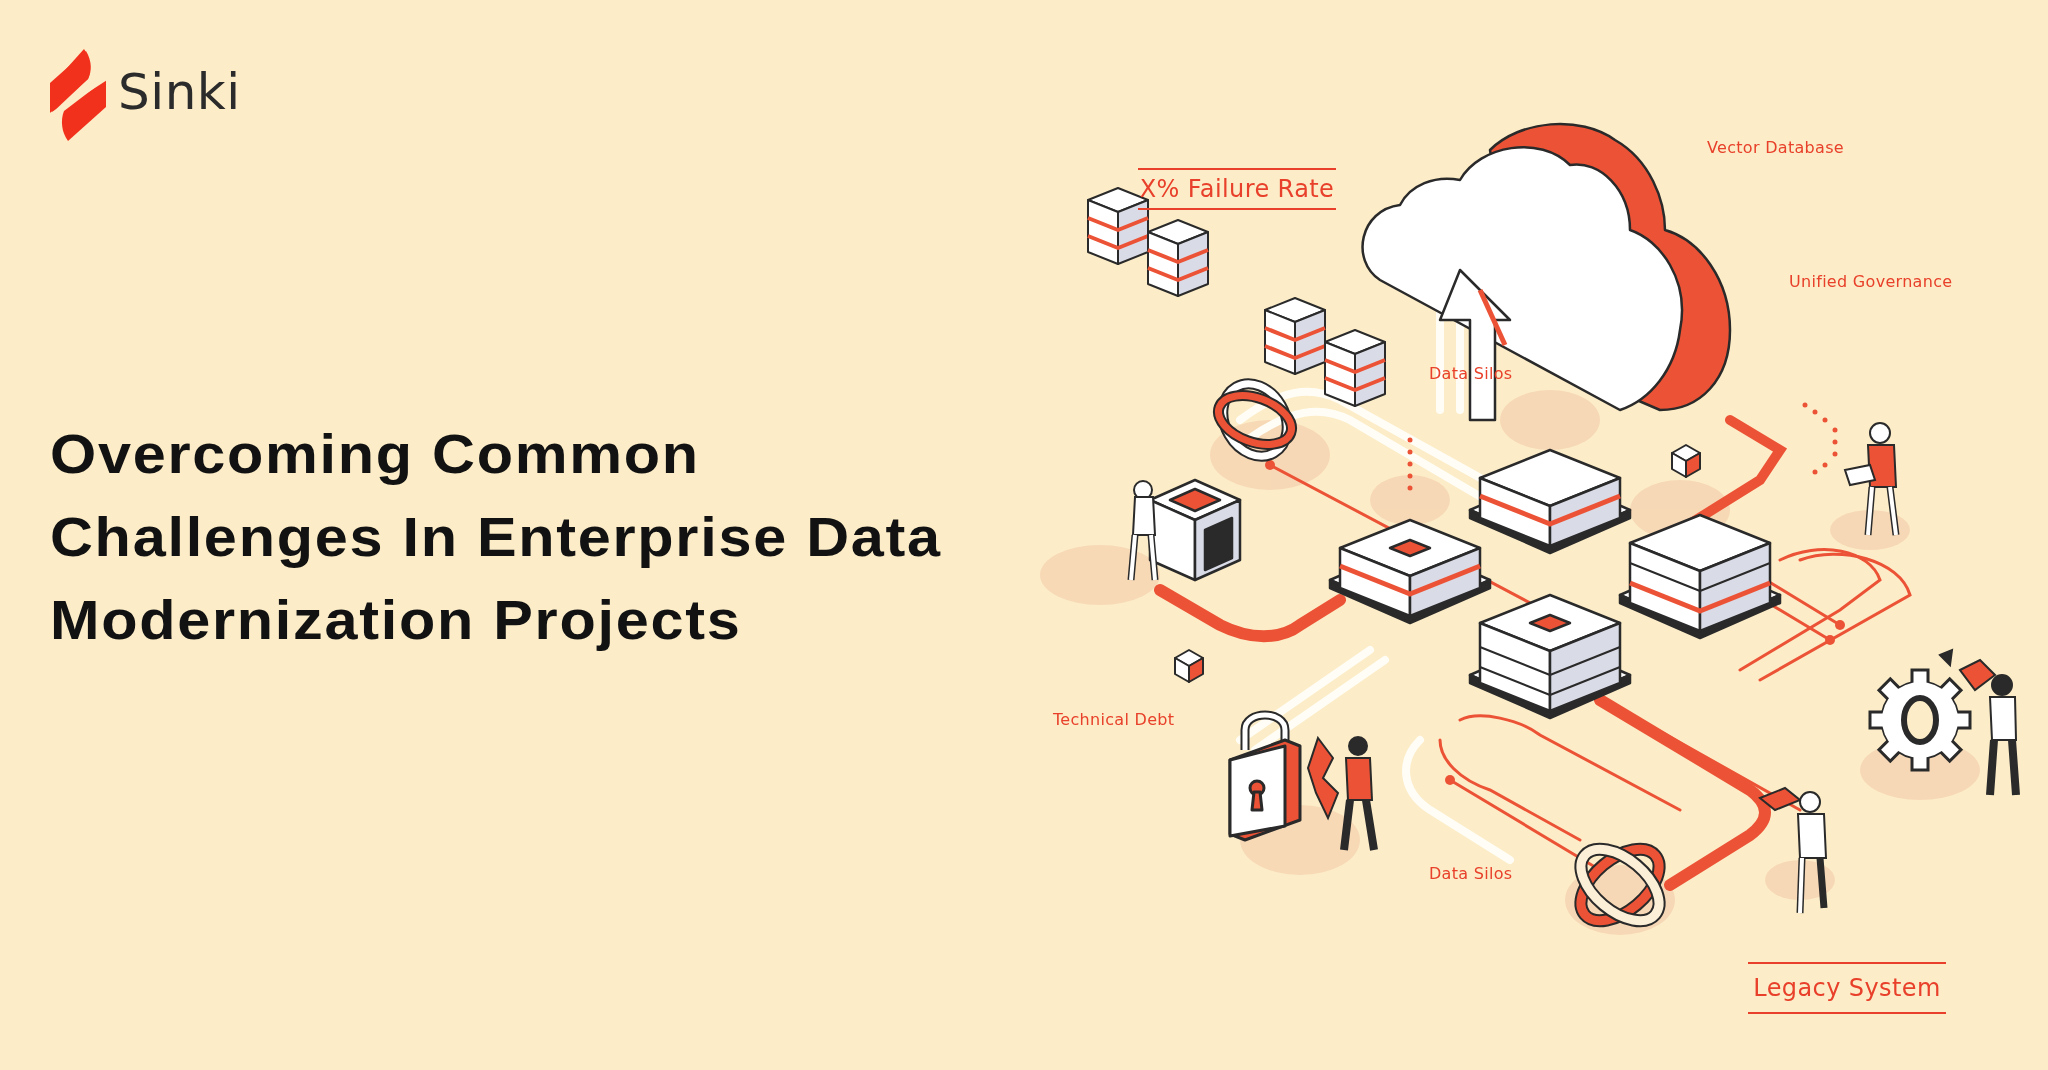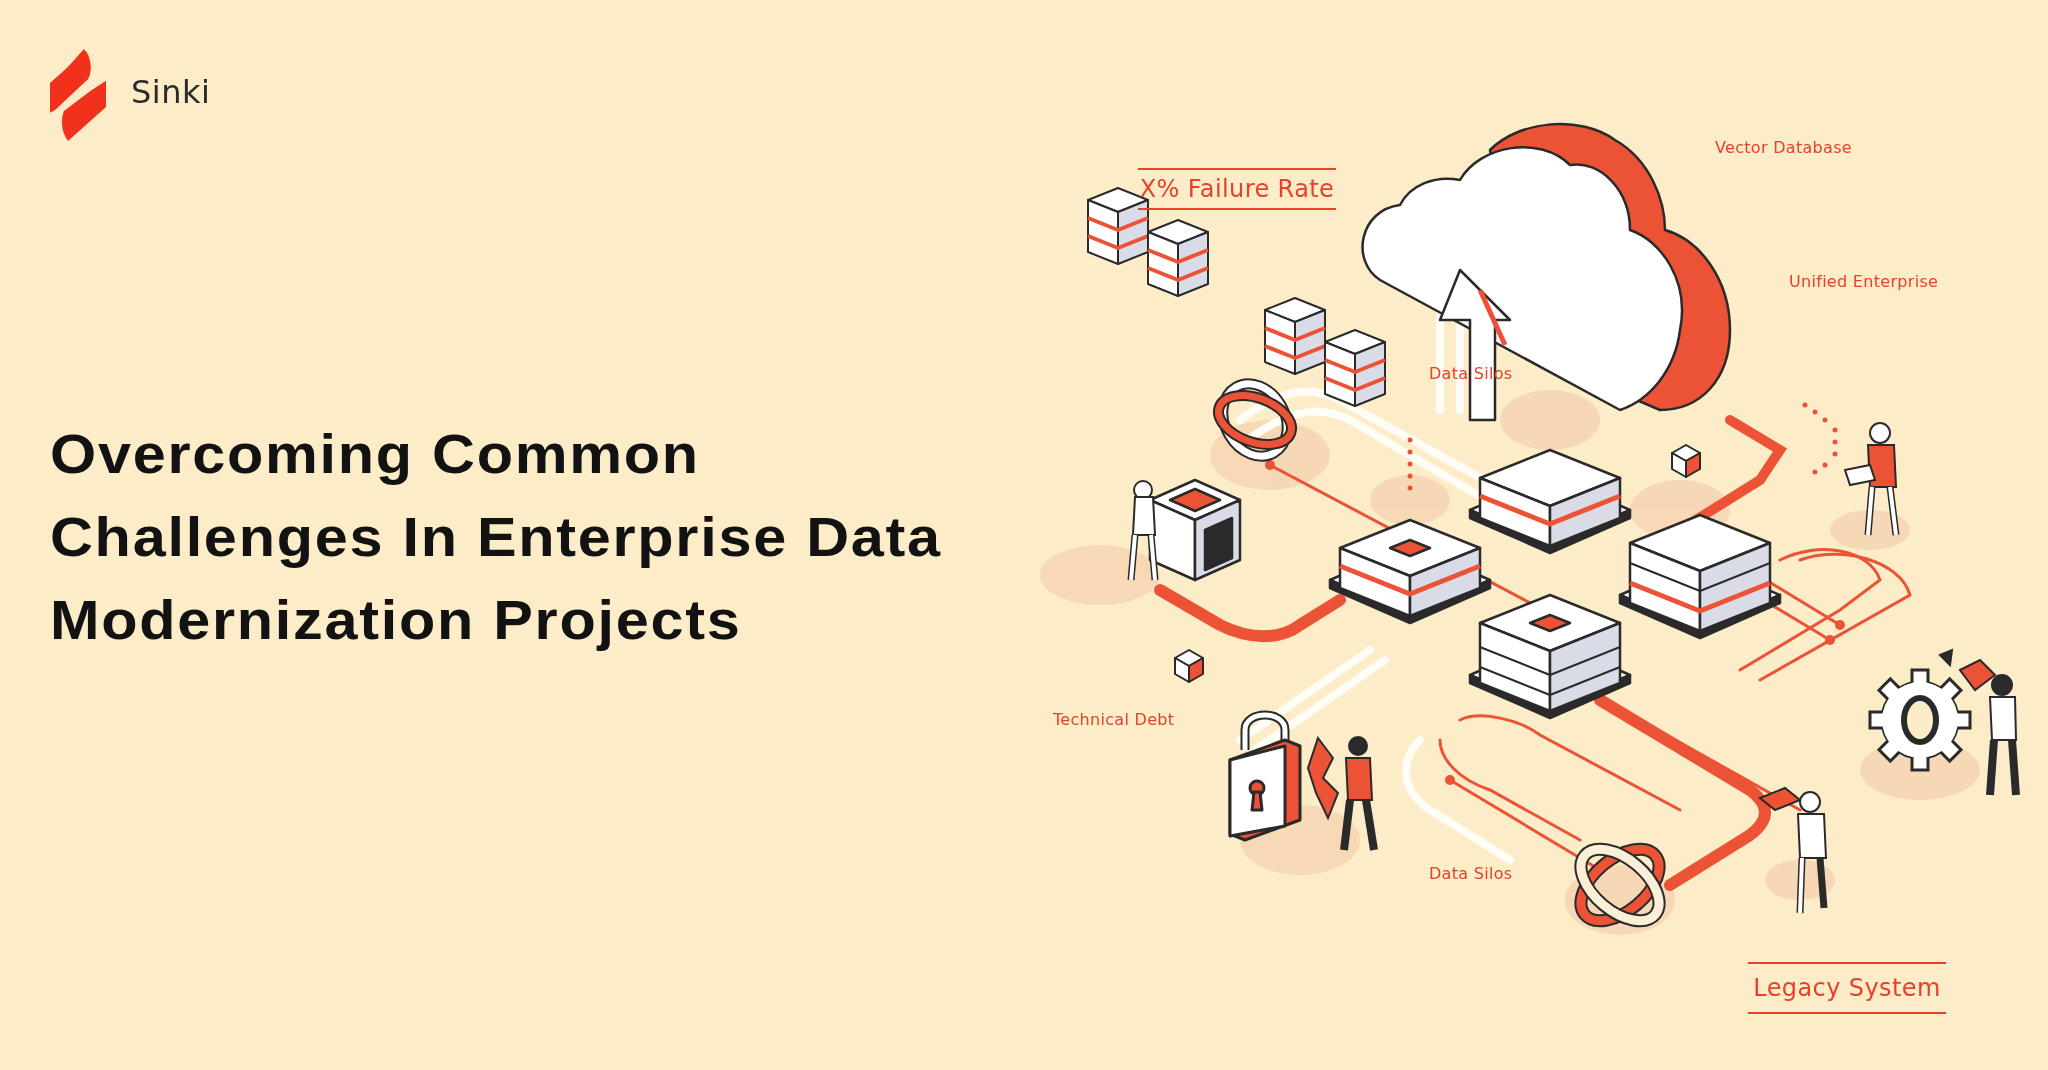--- a/index.html
+++ b/index.html
@@ -5,23 +5,23 @@
   html, body { margin: 0; padding: 0; }
   body {
     width: 2048px; height: 1070px; overflow: hidden;
     background: #fcedc8;
     position: relative;
     font-family: "Liberation Sans", sans-serif;
   }
   .logo { position: absolute; left: 48px; top: 48px; height: 96px; display: flex; align-items: center; }
   .logo-mark { width: 62px; height: 94px; }
   .logo-text {
-    position: absolute; left: 83px; top: 14px;
+    position: absolute; left: 70px; top: 14px;
     font-family: "DejaVu Sans", sans-serif; font-weight: 400;
-    font-size: 32px; color: #2b2b2b; letter-spacing: 0.5px; line-height: 60px;
+    font-size: 50px; color: #2b2b2b; letter-spacing: 0.5px; line-height: 60px;
   }
   .title {
     position: absolute; left: 50px; top: 413px;
     margin: 0; font-family: "Liberation Sans", sans-serif; font-weight: 700;
     font-size: 55px; line-height: 83px; color: #121212;
     letter-spacing: 1.6px; transform: scaleX(1.08); transform-origin: left top;
   }
   .title span { display: block; white-space: nowrap; }
   .art { position: absolute; left: 1040px; top: 120px; width: 1008px; height: 950px; }
   .label {
@@ -298,18 +298,18 @@
   <g stroke="#2a2a2a" stroke-width="2" transform="translate(740,668)">
     <path d="M-20 10 L5 0 L20 12 L-5 22 Z" fill="#ec5336"></path>
     <circle cx="30" cy="14" r="10" fill="#fff"></circle>
     <path d="M18 26 L44 26 L46 70 L20 70 Z" fill="#fff"></path>
     <path d="M22 70 L20 125 M40 70 L44 120" stroke-width="7" stroke="#2a2a2a"></path>
     <path d="M22 70 L20 125" stroke-width="4" stroke="#fff"></path>
   </g>
 </svg>
 
 <div class="boxed-label" style="left:1138px; top:168px; width:198px; height:42px;">X% Failure Rate</div>
-<div class="label" style="left:1707px; top:138px;margin-left:8px;">Vector Database</div>
-<div class="label" style="left:1789px; top:272px;">Unified Enterprise</div>
+<div class="label" style="left:1707px; top:138px;">Vector Database</div>
+<div class="label" style="left:1789px; top:272px;">Unified Governance</div>
 <div class="label" style="left:1429px; top:364px;">Data Silos</div>
 <div class="label" style="left:1053px; top:710px;text-align:center;">Technical Debt</div>
 <div class="label" style="left:1429px; top:864px;">Data Silos</div>
 <div class="boxed-label" style="left:1748px; top:962px; width:198px; height:52px;">Legacy System</div>
 
 </body></html>

